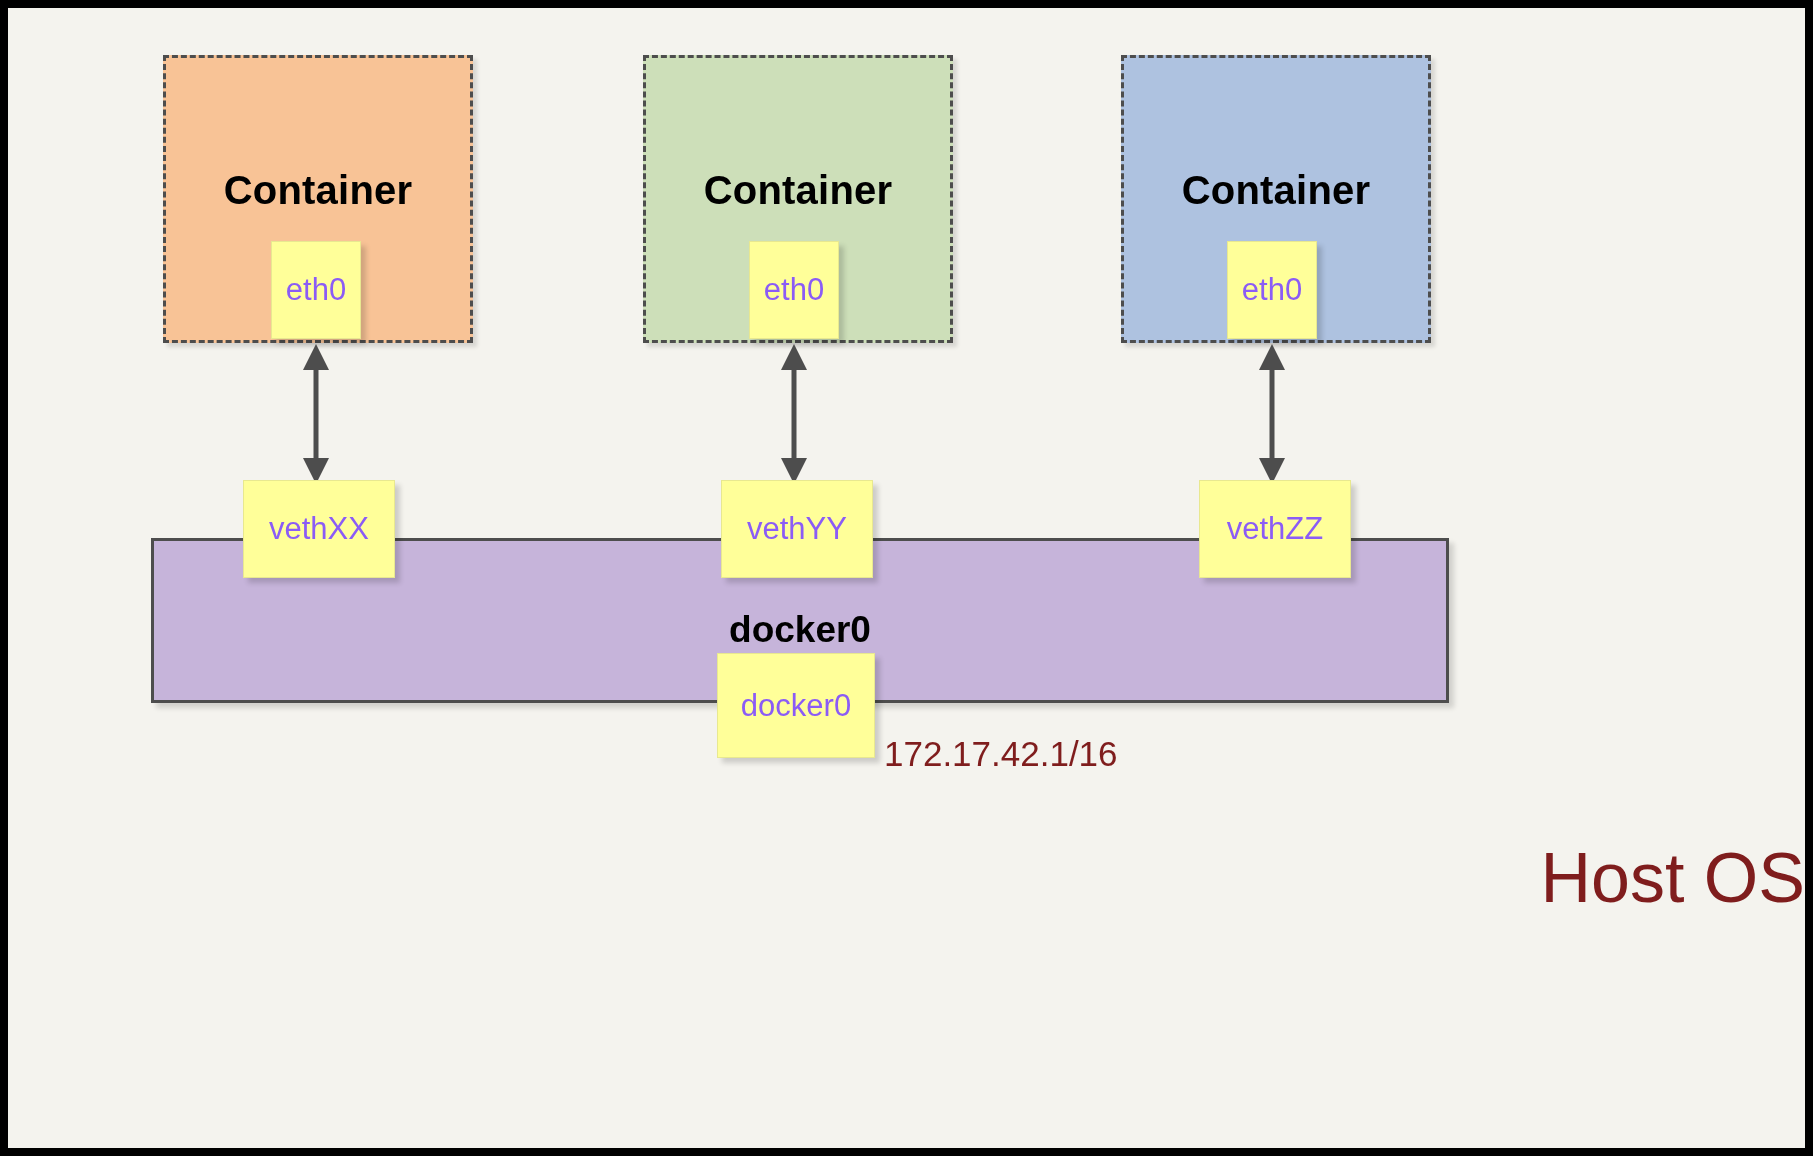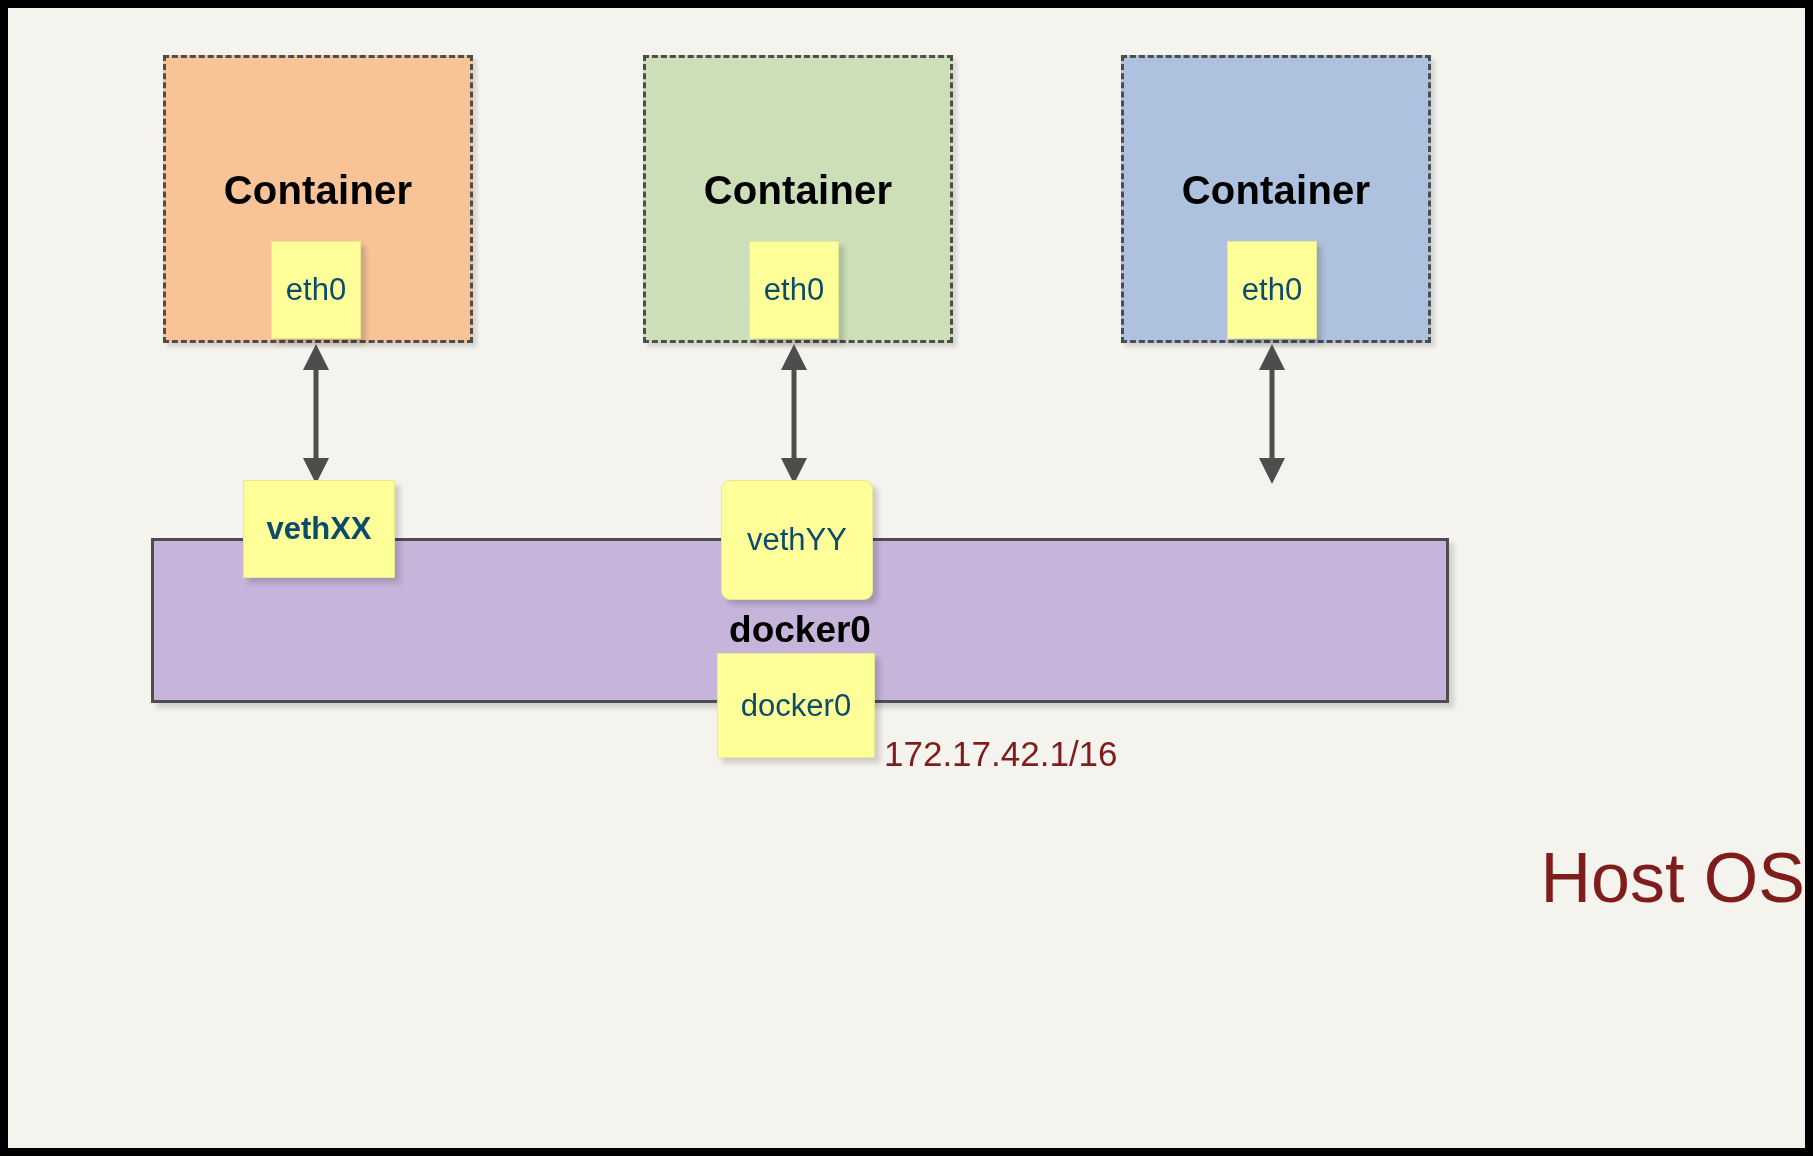--- a/index.html
+++ b/index.html
@@ -41,21 +41,21 @@
   .chip {
     position: absolute;
     background: #ffff99;
     border: 1px solid #e8e890;
     box-sizing: border-box;
     box-shadow: 5px 5px 5px rgba(0,0,0,0.16);
     display: flex;
     align-items: center;
     justify-content: center;
     font-size: 31px;
-    color: #0c4a6e;
+    color: #8b5cf6;
     white-space: nowrap;
   }
 
   
   #bridge {
     position: absolute;
     background: #c6b4da;
     border: 3px solid #4d4d4d;
     box-sizing: border-box;
     box-shadow: 5px 5px 5px rgba(0,0,0,0.14);
@@ -129,28 +129,31 @@
   <svg class="arrow" style="left:1244px; top:336px;" width="40" height="140" viewBox="0 0 40 140">
     <line x1="20" y1="14" x2="20" y2="126" stroke="#4d4d4d" stroke-width="5"></line>
     <polygon points="20,0 33,26 7,26" fill="#4d4d4d"></polygon>
     <polygon points="20,140 33,114 7,114" fill="#4d4d4d"></polygon>
   </svg>
 
   <div id="bridge" style="left:143px; top:530px; width:1298px; height:165px;">
     <div id="bridge-label" style="top:68px;">docker0</div>
   </div>
 
-  <div class="chip" style="left:235px; top:472px; width:152px; height:98px;font-weight:bold;">
+  <div class="chip" style="left:235px; top:472px; width:152px; height:98px;">
     <span>vethXX</span>
   </div>
 
-  <div class="chip" style="left:713px; top:472px; width:152px; height:120px;border-radius:9px;">
+  <div class="chip" style="left:713px; top:472px; width:152px; height:98px;">
     <span>vethYY</span>
   </div>
 
+  <div class="chip" style="left:1191px; top:472px; width:152px; height:98px;">
+    <span>vethZZ</span>
+  </div>
 
   <div class="chip" style="left:709px; top:645px; width:158px; height:105px;">
     <span>docker0</span>
   </div>
 
   <div class="free-text" id="ip-label" style="left:876px; top:726px;">172.17.42.1/16</div>
 
   <div class="free-text" id="host-os-label" style="top:830px;">Host OS</div>
 
 </div>

